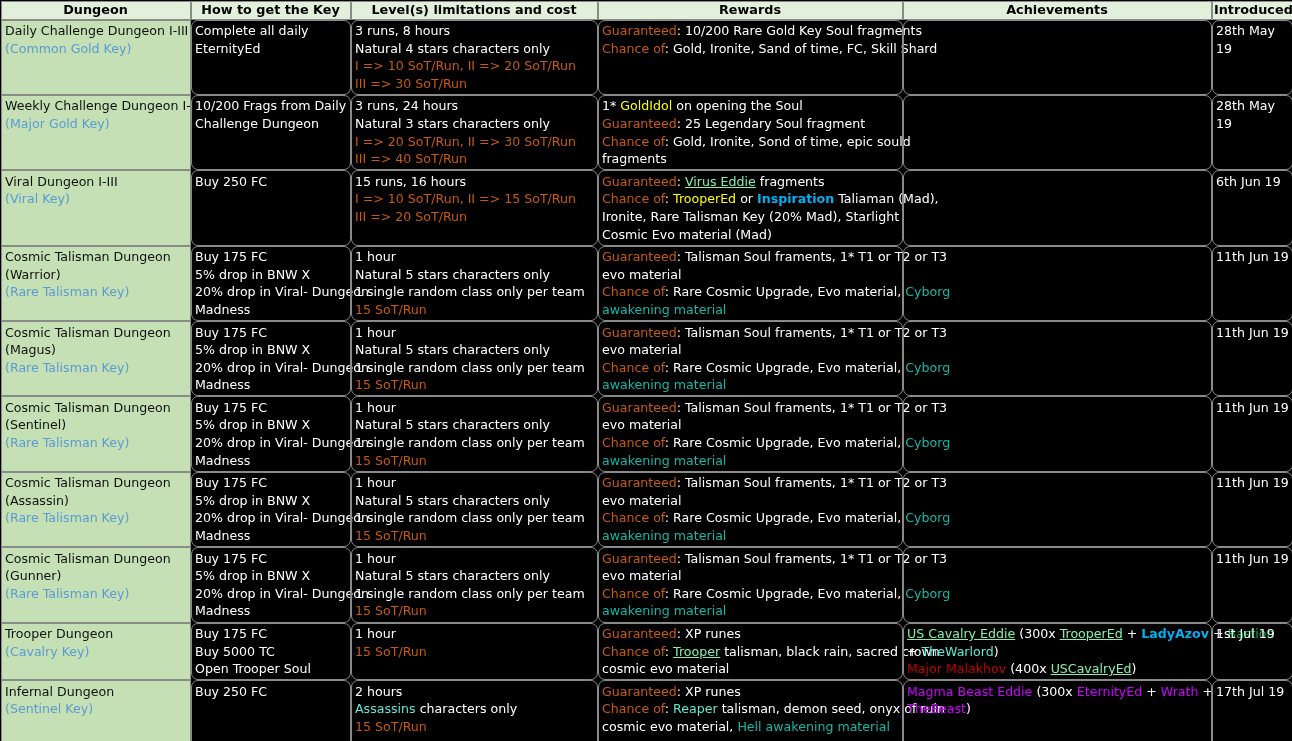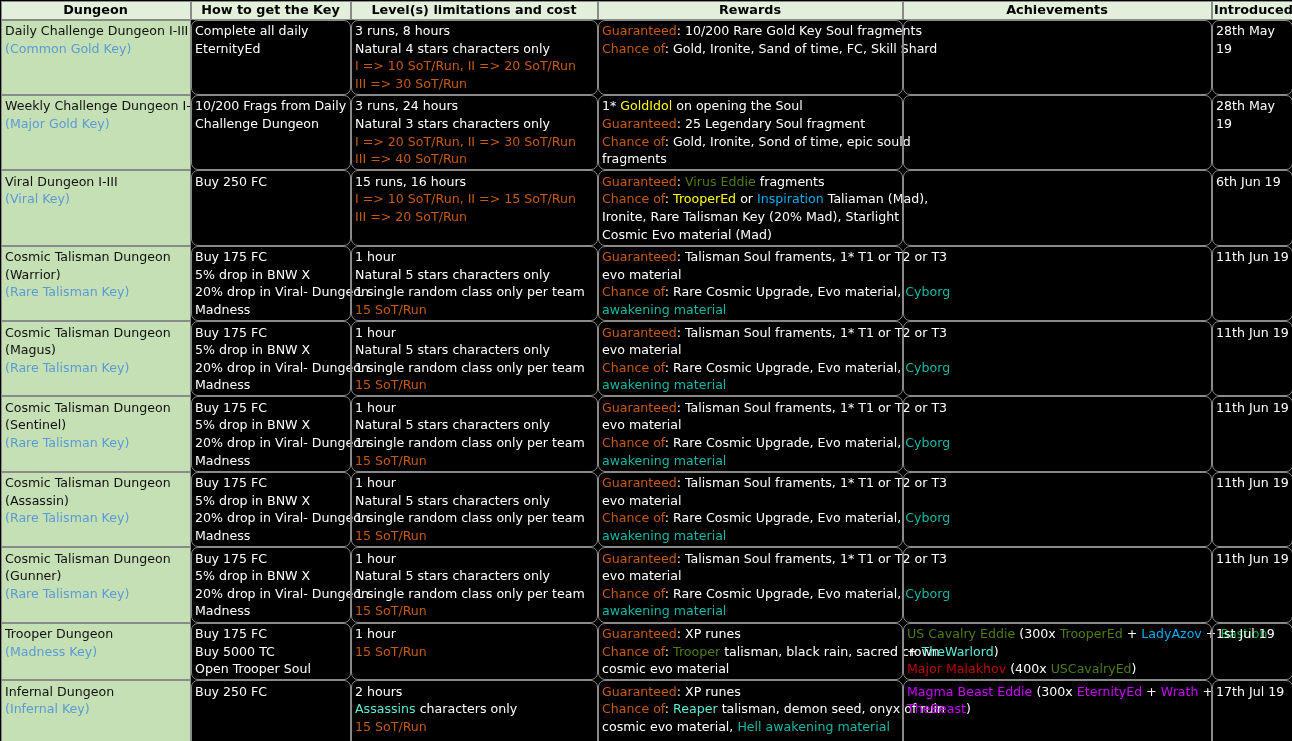--- a/index.html
+++ b/index.html
@@ -52,22 +52,22 @@
     border-radius: 7px;
   }
   .keyname {
     color: #5b9bd5;
   }
   .line { display: block; white-space: nowrap; }
   .g { color: #c55a11; }
   .o { color: #c55a11; }
   .sot { color: #c55a11; }
   .yellow { color: #ffff00; text-align: center; }
-  .cyan { color: #00b0f0; }
-  .red { color: #4d7c0f; }
+  .cyan { color: #00b0f0; font-weight: bold; }
+  .red { color: #86efac; text-decoration: underline; }
   .darkred { color: #c00000; }
   .magenta { color: #5eead4; }
   .purple { color: #cc00ff; }
   .green { color: #00b050; }
   .gold { color: #14b8a6; }
   col.w1 { width: 190px; }
   col.w2 { width: 160px; }
   col.w3 { width: 247px; }
   col.w4 { width: 305px; }
   col.w5 { width: 309px; }
@@ -311,21 +311,21 @@
         <span class="line"><span class="o">Chance of</span>: Rare Cosmic Upgrade, Evo material, <span class="gold">Cyborg</span></span>
         <span class="line gold">awakening material</span>
       </td>
       <td class="c-dark"></td>
       <td class="c-dark">11th Jun 19</td>
     </tr>
 
     <tr class="rt">
       <td class="c-dungeon">
         <span class="line">Trooper Dungeon</span>
-        <span class="line keyname">(Madness Key)</span>
+        <span class="line keyname">(Cavalry Key)</span>
       </td>
       <td class="c-dark">
         <span class="line">Buy 175 FC</span>
         <span class="line">Buy 5000 TC</span>
         <span class="line">Open Trooper Soul</span>
       </td>
       <td class="c-dark">
         <span class="line">1 hour</span>
         <span class="line sot">15 SoT/Run</span>
       </td>
@@ -338,21 +338,21 @@
         <span class="line"><span class="red">US Cavalry Eddie</span> (300x <span class="red">TrooperEd</span> + <span class="cyan">LadyAzov</span> + <span class="green">Bastion</span></span>
         <span class="line">+ <span class="magenta">TheWarlord</span>)</span>
         <span class="line"><span class="darkred">Major Malakhov</span> (400x <span class="red">USCavalryEd</span>)</span>
       </td>
       <td class="c-dark">1st Jul 19</td>
     </tr>
 
     <tr class="ri">
       <td class="c-dungeon">
         <span class="line">Infernal Dungeon</span>
-        <span class="line keyname">(Infernal Key)</span>
+        <span class="line keyname">(Sentinel Key)</span>
       </td>
       <td class="c-dark">
         <span class="line">Buy 250 FC</span>
       </td>
       <td class="c-dark">
         <span class="line">2 hours</span>
         <span class="line"><span class="magenta">Assassins</span> characters only</span>
         <span class="line sot">15 SoT/Run</span>
       </td>
       <td class="c-dark">

